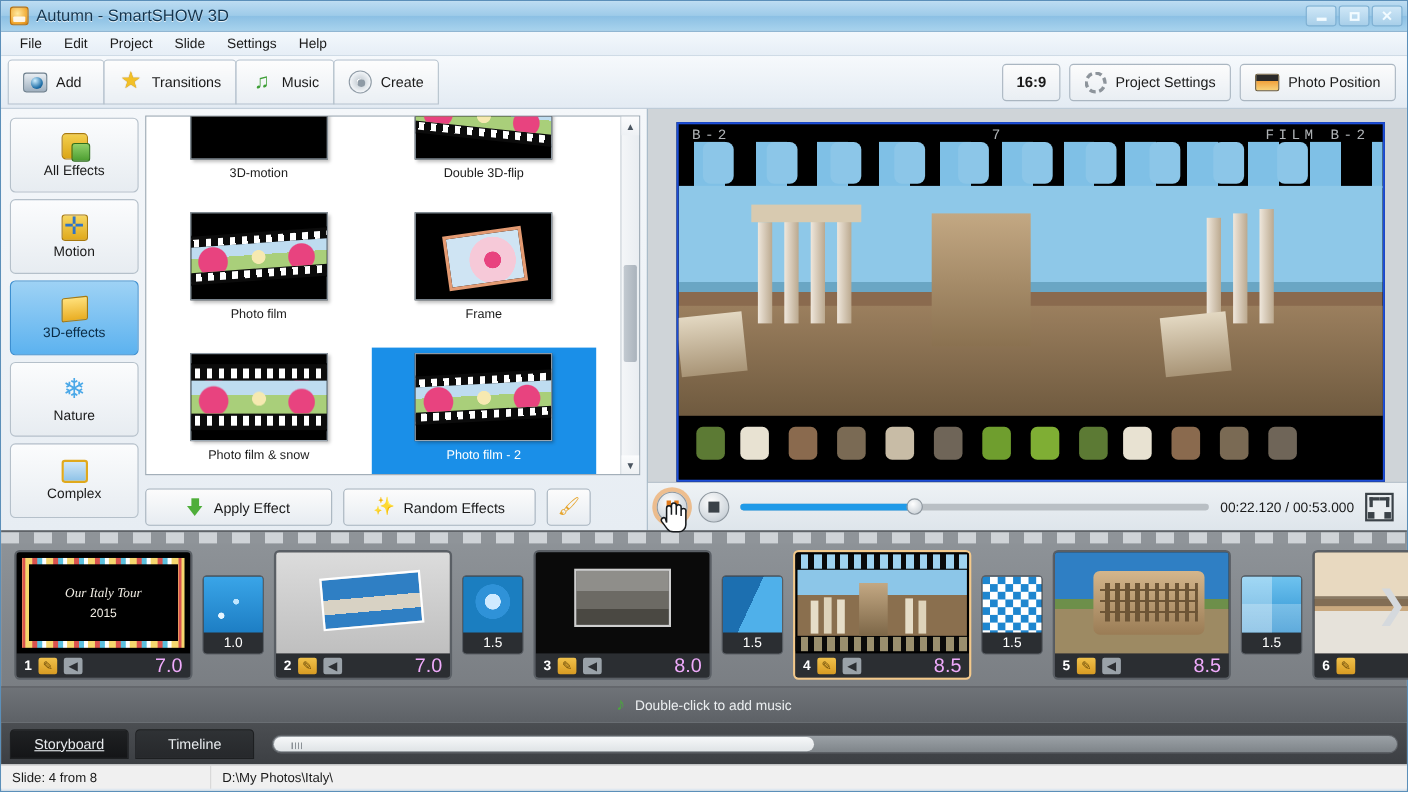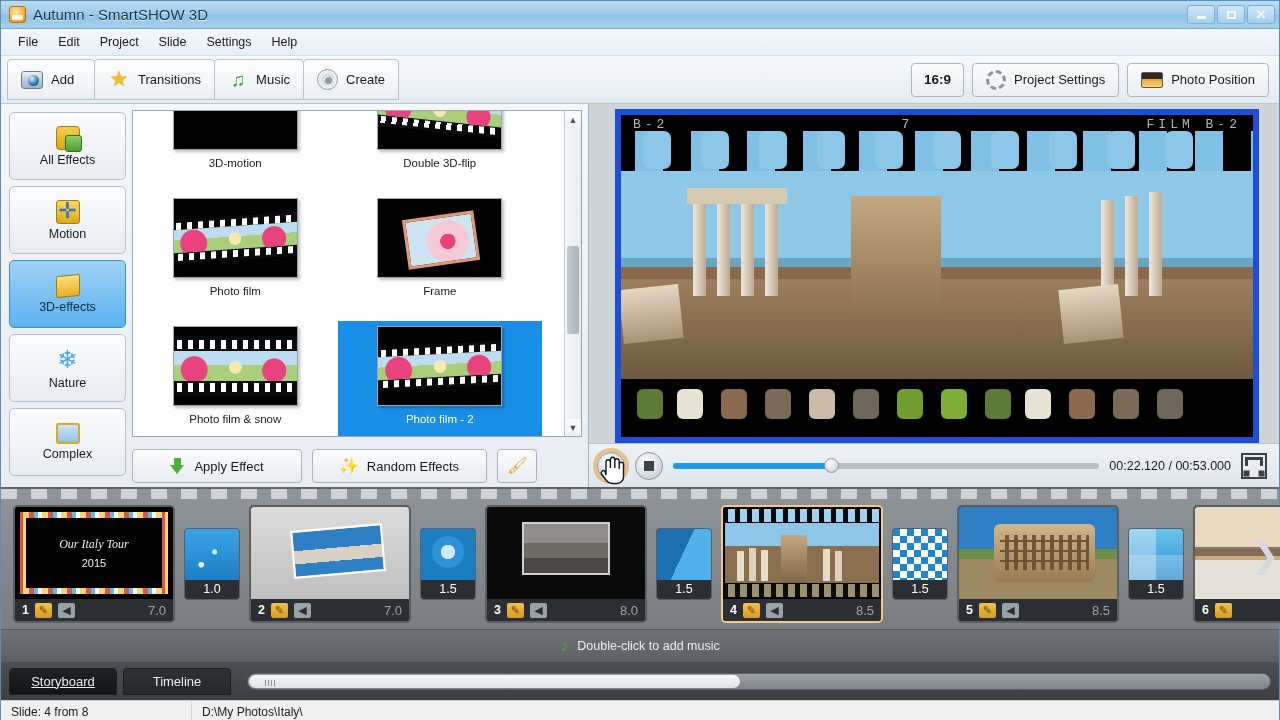--- a/index.html
+++ b/index.html
@@ -42,21 +42,21 @@
     display: flex; align-items: center; justify-content: center;
     color: #eaf6ff; font-size: 11px; line-height: 1;
   }
   .winbtn .glyph { display: block; }
   .winbtn.min .glyph { width: 9px; height: 3px; background: #f2fbff; margin-top: 6px; }
   .winbtn.max .glyph { width: 9px; height: 8px; border: 2px solid #f2fbff; }
   .winbtn.close { color: #f2fbff; font-size: 13px; font-weight: bold; }
 
   
   .menubar {
-    height: 27px; display: flex; align-items: center;
+    height: 22px; display: flex; align-items: center;
     padding-left: 8px; gap: 2px;
     background: linear-gradient(#f3f8fc, #e6eef6);
     border-bottom: 1px solid #cfdbe6;
   }
   .menu-item {
     font-size: 12.5px; color: #1b1b1b; padding: 2px 9px; border-radius: 2px;
   }
 
   
   .toolbar {
@@ -216,22 +216,22 @@
   .ic-downarrow::after{content:"";position:absolute;left:0;top:7px;border-left:7.5px solid transparent;
     border-right:7.5px solid transparent;border-top:9px solid #4fae3a;}
   .ic-wand { width:18px;height:18px;color:#e8bf3a;font-size:16px;line-height:17px;text-align:center; }
   .ic-paint { width:20px;height:18px;color:#e6a42a;font-size:16px;line-height:17px;text-align:center; }
 
   
   .preview {
     flex: 1; background: #cfd4d8; display: flex; flex-direction: column;
   }
   .preview-stage {
-    flex: 1; margin: 5px 20px 0 26px; background: #000; position: relative; overflow: hidden;
-    border: 6px solid #1d4ed8;
+    flex: 1; margin: 12px 20px 0 26px; background: #000; position: relative; overflow: hidden;
+    border: 2px solid #1d4ed8;
   }
   .stage-label {
     position:absolute; left:0; right:0; top:2px; color:#cfd3d6; font-size:13px;
     letter-spacing:4px; display:flex; justify-content:space-between; padding:0 12px;
     font-family: "Liberation Mono", monospace; opacity:.85;
   }
   .stage-holes { position:absolute; left:0; right:0; top:16px; height:42px;
     background-image: repeating-linear-gradient(90deg, transparent 0 14px, #7fc0e6 14px 42px, transparent 42px 56px);
     -webkit-mask-image: none;
   }
@@ -289,21 +289,21 @@
   }
   .slide.selected { border-color: #f3c98b; }
   .slide .pic { flex: 1; position: relative; overflow: hidden; background: #000; }
   .slide .bar { height: 22px; background: #2b2e32; display: flex; align-items: center;
     padding: 0 7px; gap: 6px; }
   .slide .num { color: #fff; font-size: 12.5px; font-weight: bold; }
   .sb-ic { width: 17px; height: 15px; display:flex; align-items:center; justify-content:center;
     font-size: 11px; }
   .sb-pen { background: linear-gradient(#f0c14b,#d89b22); color:#6b4a07; border-radius:2px; }
   .sb-snd { background: #9aa2a9; color: #2b2e32; border-radius:2px; }
-  .slide .dur { margin-left: auto; color: #a3a3a3; font-size: 13px; }
+  .slide .dur { margin-left: auto; color: #f0abfc; font-size: 18px; }
   .trans {
     width: 56px; height: 72px; margin: 0 3px; border-radius: 4px; flex: none;
     background: #2b2e32; border: 1px solid #5a5f65; display: flex; flex-direction: column; overflow: hidden;
   }
   .trans .tpic { flex: 1; }
   .trans .tnum { height: 19px; color: #fff; font-size: 12.5px; text-align: center; line-height: 19px; }
 
   .sb-next {
     position: absolute; right: 2px; top: 34px; width: 26px; height: 46px;
     color: #d5d9dd; font-size: 34px; line-height: 44px; text-align: center;

